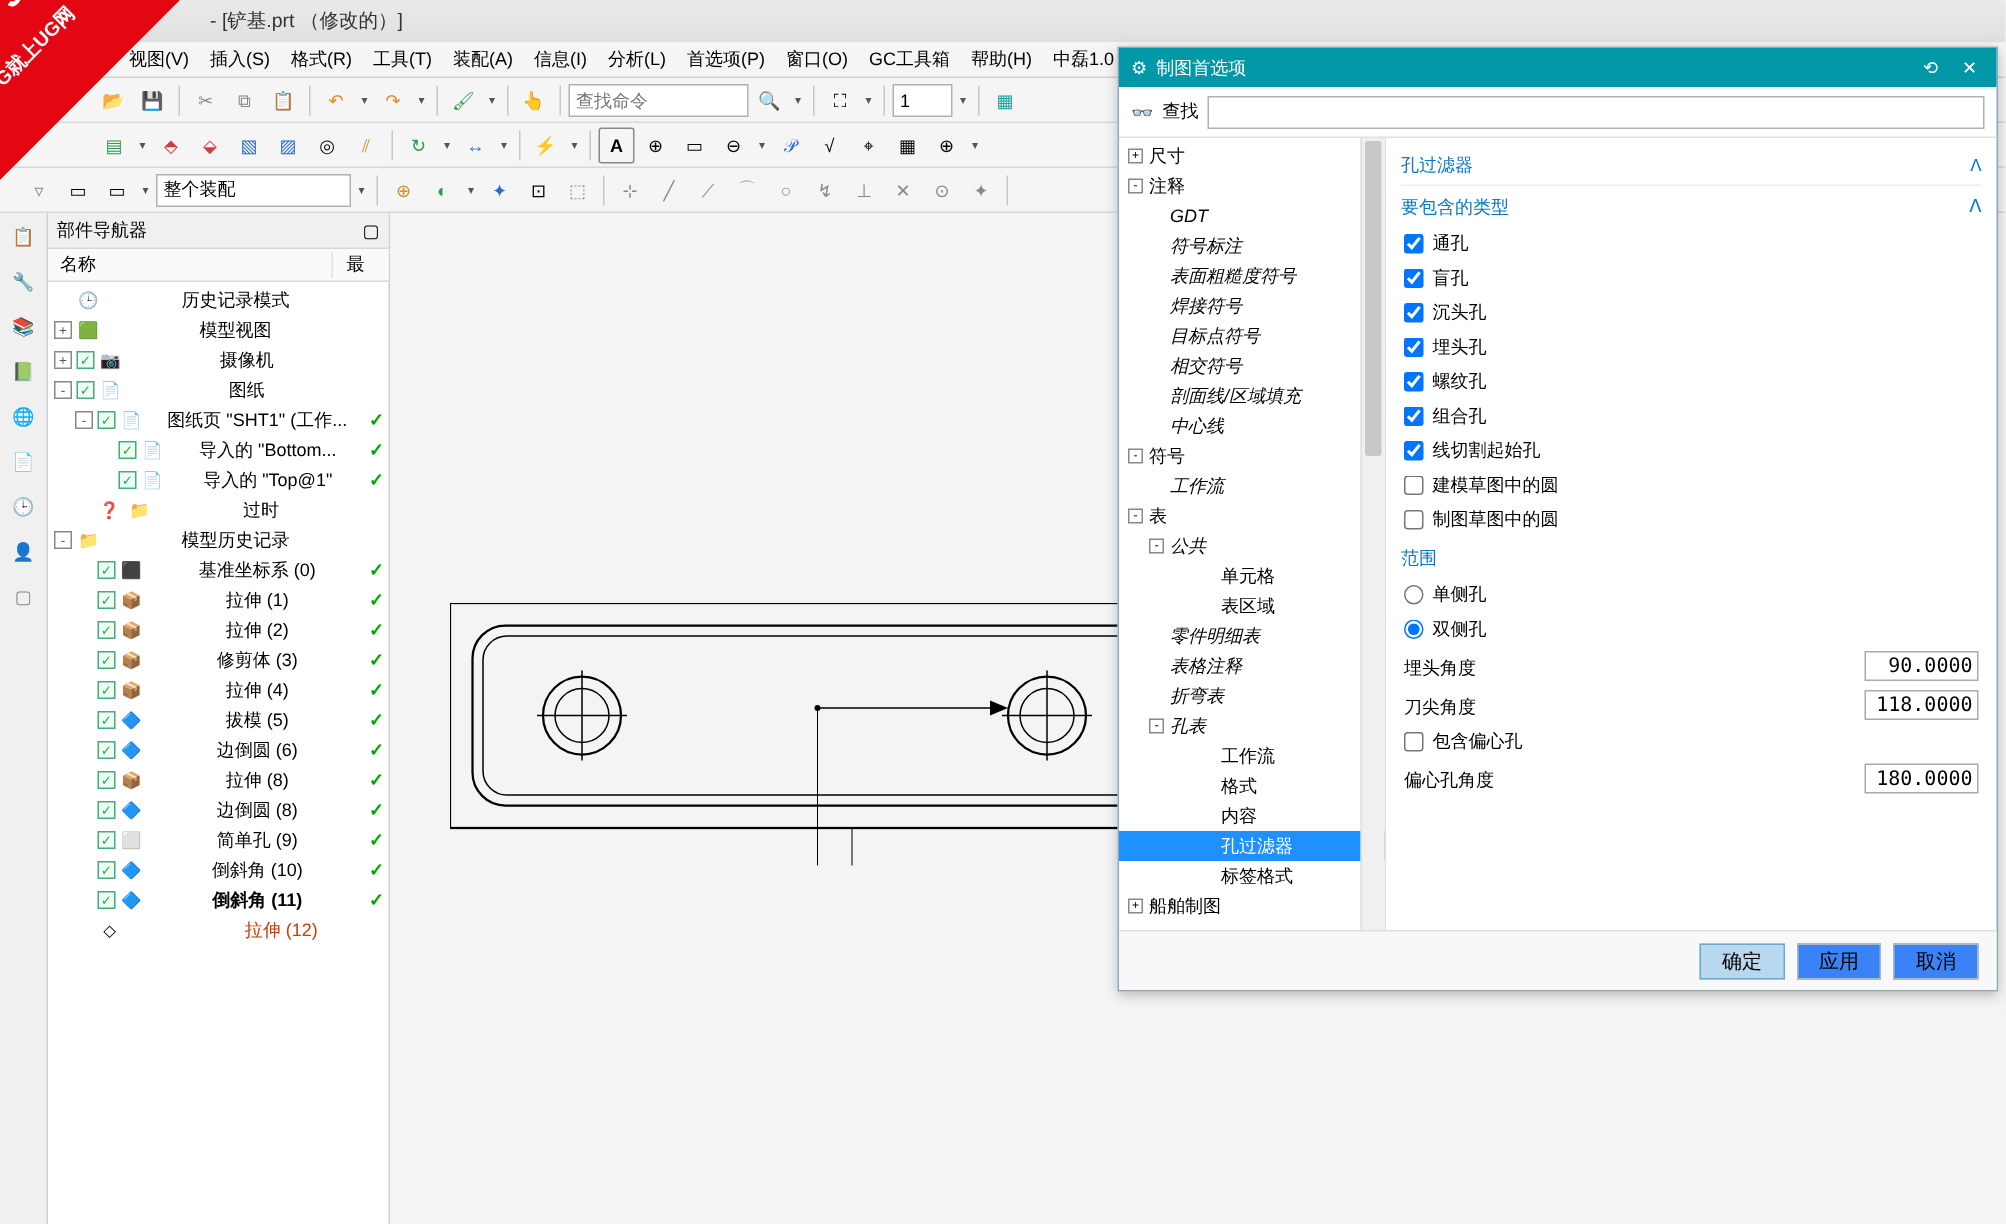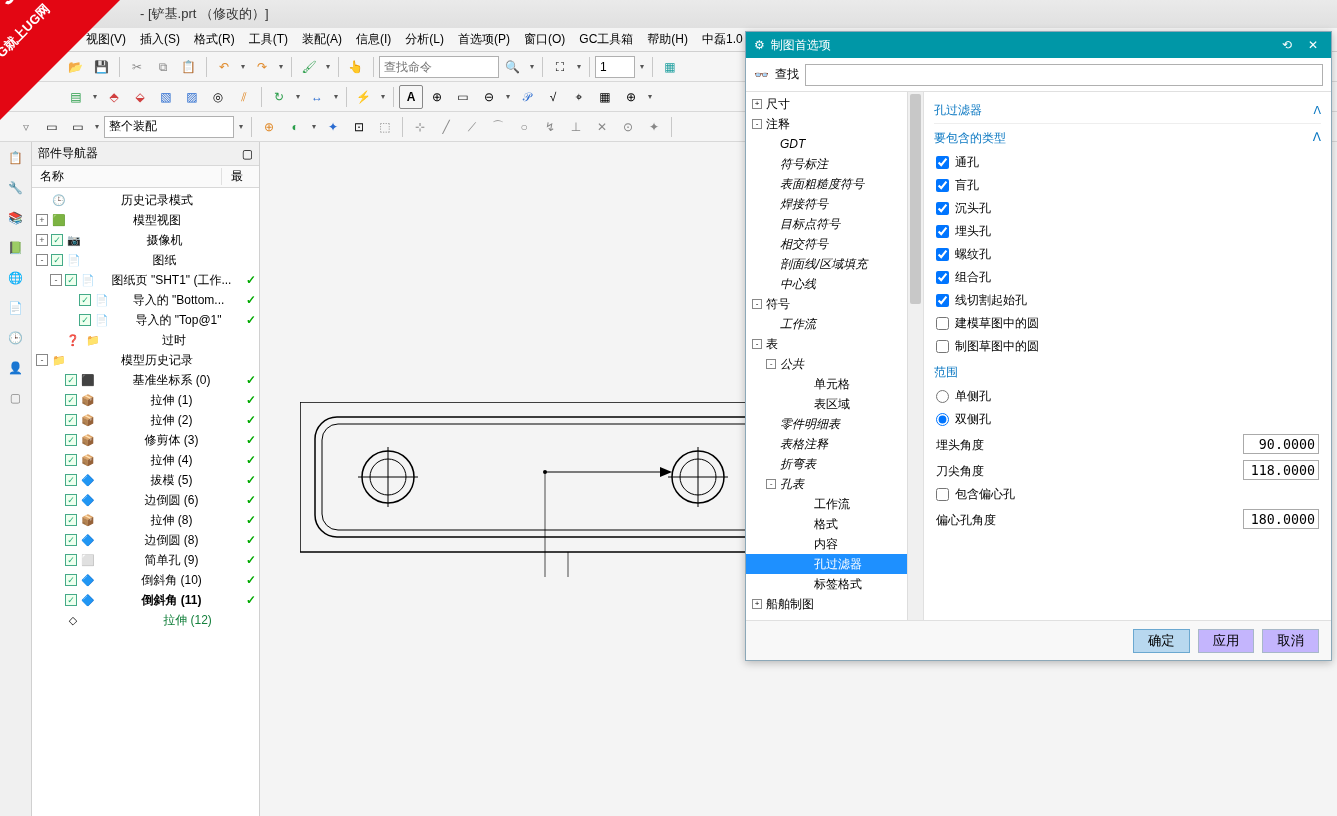--- a/index.html
+++ b/index.html
@@ -40,21 +40,21 @@
 .tree-row .exp { width:12px; height:12px; border:1px solid #888; font-size:9px; line-height:10px; text-align:center; margin-right:3px; color:#555; background:#fff; }
 .tree-row .exp.blank { border:none; background:transparent; }
 .tree-row .chk { width:12px; height:12px; border:1px solid #4a8; margin-right:3px; display:flex; align-items:center; justify-content:center; font-size:9px; color:#2a7; background:#efe; }
 .tree-row .ico { width:16px; height:16px; margin-right:4px; display:flex; align-items:center; justify-content:center; font-size:11px; }
 .tree-row .lbl { flex:1; overflow:hidden; text-overflow:ellipsis;text-align:center; }
 .tree-row .tick { width:16px; color:#0a0; font-weight:bold; text-align:center; }
 .tree-row.l0 { padding-left:4px; }
 .tree-row.l1 { padding-left:18px; }
 .tree-row.l2 { padding-left:32px; }
 .tree-row.bold .lbl { font-weight:bold; }
-.tree-row.grey .lbl { color:#15803d;margin-left:47px; }
+.tree-row.grey .lbl { color:#c2410c;margin-left:47px; }
 
 .canvas-area { flex:1; background:#f4f4f4; position:relative; overflow:hidden; }
 .drawing { position:absolute; left:40px; top:260px; }
 
 
 .dlg { position:absolute; top:31px; left:745px; width:587px; height:630px; background:#fff; border:1px solid #8ca8b8; box-shadow:0 2px 8px rgba(0,0,0,0.25); z-index:50; display:flex; flex-direction:column; }
 .dlg-title { height:26px; background:#0097a7; color:#fff; display:flex; align-items:center; padding:0 8px; gap:6px; }
 .dlg-title .sp { flex:1; }
 .dlg-title .wbtn { width:20px; height:18px; display:flex; align-items:center; justify-content:center; font-size:12px; cursor:pointer; }
 .dlg-search { height:34px; display:flex; align-items:center; padding:0 8px; gap:6px; border-bottom:1px solid #e0e0e0; }
@@ -75,21 +75,21 @@
 .sect-hdr { color:#0b78c2; font-size:12px; padding:4px 0; display:flex; justify-content:space-between; align-items:center; border-bottom:1px solid #eee; }
 .sect-hdr .chev { color:#0b78c2; font-size:11px; }
 .sub-hdr { color:#0b78c2; padding:6px 0 4px; display:flex; justify-content:space-between; }
 .chk-row { display:flex; align-items:center; gap:6px; padding:3px 2px; }
 .chk-row input[type=checkbox] { width:13px; height:13px; }
 .rad-row { display:flex; align-items:center; gap:6px; padding:3px 2px; }
 .val-row { display:flex; align-items:flex-end; justify-content:space-between; padding:3px 2px; }
 .val-row input { width:76px; height:20px; text-align:right; border:1px solid #aaa; padding:0 3px; font-family:monospace; }
 
 .dlg-btns { height:40px; display:flex; align-items:center; justify-content:flex-end; gap:8px; padding:0 12px; border-top:1px solid #e0e0e0; background:#f8f8f8; }
-.dlg-btns button { height:24px; padding:0 14px; border:1px solid #a8b8c8; background:#c4b5fd; }
+.dlg-btns button { height:24px; padding:0 14px; border:1px solid #a8b8c8; background:#3b82f6; }
 .dlg-btns button.primary { background:#b8d8ef; border-color:#6ba8d0; }
 
 
 .ic-blue{color:#2a6bd0;} .ic-green{color:#2a9d4a;} .ic-orange{color:#e08a2a;} .ic-red{color:#d04040;} .ic-teal{color:#20a0a0;} .ic-grey{color:#888;}
 </style>
 </head>
 <body>
 
 <div class="watermark">
   <div class="tri"></div>

